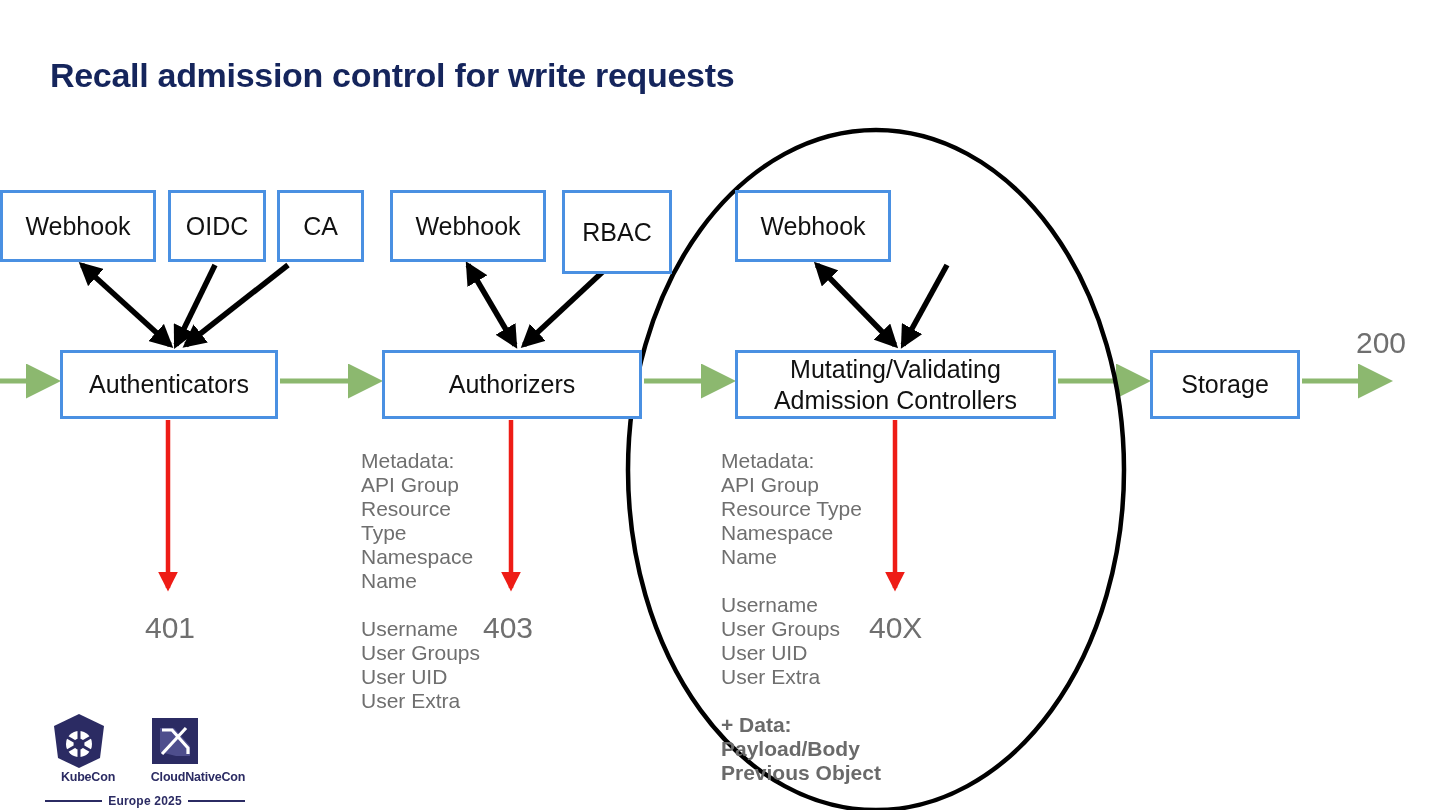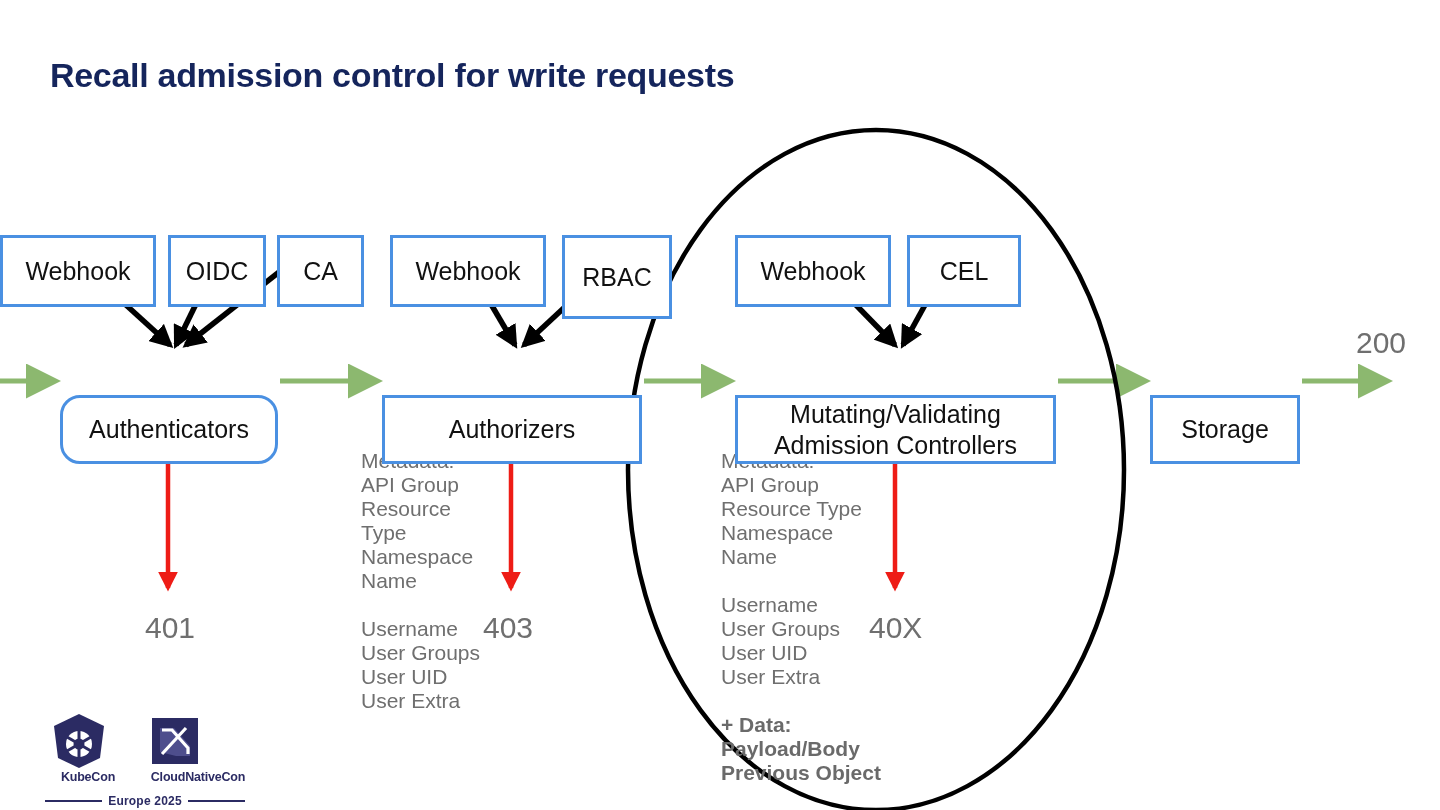--- a/index.html
+++ b/index.html
@@ -40,21 +40,20 @@
     background: #ffffff;
     color: #111111;
     display: flex;
     align-items: center;
     justify-content: center;
     text-align: center;
     font-size: 25px;
     font-weight: 400;
     line-height: 1.22;
     z-index: 6;
-    margin-top: 45px;
   }
   .box.two-line { font-size: 25px; }
   .box .l2 { display: block; }
 
   
   .attrs {
     position: absolute;
     color: #6f6f6f;
     font-size: 21px;
     line-height: 24px;
@@ -195,25 +194,22 @@
   <div class="box" style="left:390px; top:190px; width:156px; height:72px;">
     <span>Webhook</span>
   </div>
   <div class="box" style="left:562px; top:190px; width:110px; height:84px;">
     <span>RBAC</span>
   </div>
 
   <div class="box" style="left:735px; top:190px; width:156px; height:72px;">
     <span>Webhook</span>
   </div>
-  <div class="box" style="left:907px; top:190px; width:114px; height:72px;">
-    <span>CEL</span>
-  </div>
-
-  <div class="box" style="left:60px;  top:350px; width:218px; height:69px;border-radius:20px;">
+
+  <div class="box" style="left:60px;  top:350px; width:218px; height:69px;">
     <span>Authenticators</span>
   </div>
   <div class="box" style="left:382px; top:350px; width:260px; height:69px;">
     <span>Authorizers</span>
   </div>
   <div class="box two-line" style="left:735px; top:350px; width:321px; height:69px;">
     <span>
       <span class="l1">Mutating/Validating</span>
       <span class="l2">Admission Controllers</span>
     </span>

